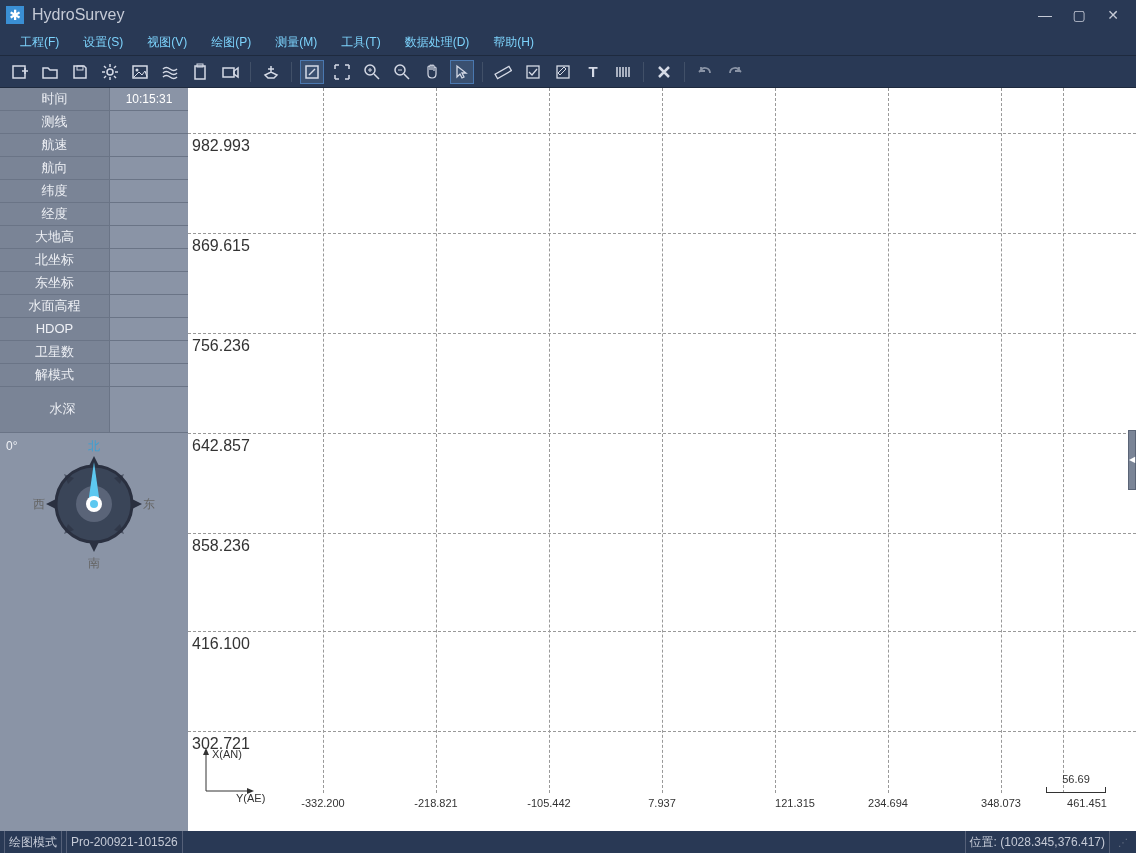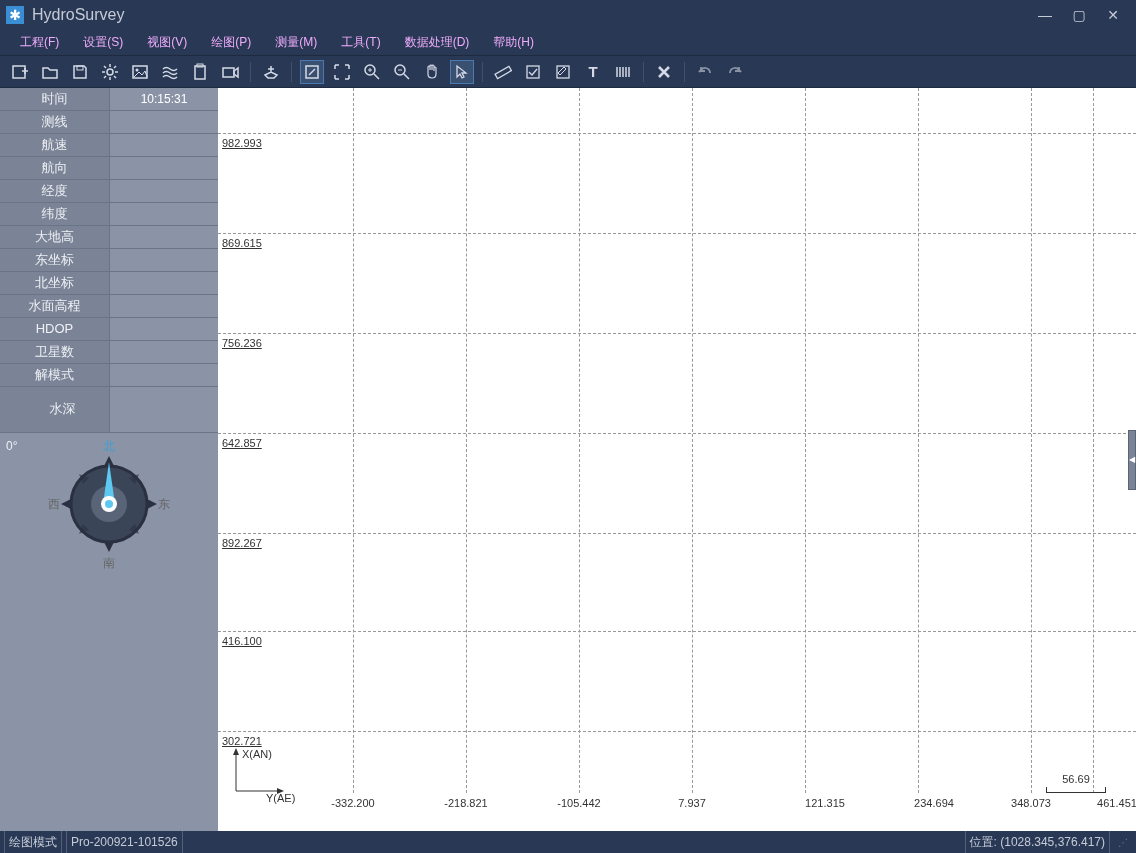--- a/index.html
+++ b/index.html
@@ -5,48 +5,48 @@
 * { margin: 0; padding: 0; box-sizing: border-box; font-family: "Microsoft YaHei", Arial, sans-serif; }
 body { background: #293955; width: 1136px; height: 853px; overflow: hidden; color: #d0d5e0; font-size: 12px; }
 
 .titlebar { height: 30px; background: #293955; display: flex; align-items: center; padding: 0 6px; }
 .titlebar .logo { width: 18px; height: 18px; background: #3a8fd4; margin-right: 8px; display:flex;align-items:center;justify-content:center;color:#fff;font-size:14px;}
 .titlebar .title { color: #c5cad6; font-size: 16px; flex: 1; }
 .titlebar .winbtns { display: flex; gap: 16px; padding-right: 8px; }
 .titlebar .winbtns span { color: #c5cad6; cursor: pointer; font-size: 14px; width:18px; text-align:center;}
 
 .menubar { height: 26px; background: #293955; display: flex; align-items: center; padding: 0 8px; gap: 0; border-bottom:1px solid #1e2a3e;}
-.menubar .menuitem { padding: 4px 12px; color: #f0abfc; font-size: 12px; cursor: pointer; }
+.menubar .menuitem { padding: 4px 12px; color: #7dd3fc; font-size: 12px; cursor: pointer; }
 
 .toolbar { height: 32px; background: #293955; display: flex; align-items: center; padding: 2px 8px; gap: 6px; border-bottom:1px solid #1e2a3e;}
 .toolbar .tbtn { width: 24px; height: 24px; display: flex; align-items: center; justify-content: center; cursor: pointer; color:#d5dae6;}
 .toolbar .tbtn.active { background: #3a5070; border:1px solid #4a78b0;}
 .toolbar .sep { width: 1px; height: 20px; background: #415068; margin: 0 2px;}
 
 .content { display: flex; height: calc(853px - 30px - 26px - 32px - 22px); }
 
-.sidebar { width: 218px; background: #eab308; display: flex; flex-direction: column; position:relative;}
+.sidebar { width: 188px; background: #eab308; display: flex; flex-direction: column; position:relative;}
 .infotable { }
 .infotable .row { display: flex; height: 23px; border-bottom: 1px solid #6a7486; }
 .infotable .row .label { width: 110px; background: #7a8496; color: #eef0f5; text-align: center; line-height: 22px; font-size:13px; border-right:1px solid #6a7486;}
 .infotable .row .value { flex: 1; background: #8a94a6; color: #fff; text-align: center; line-height: 22px; font-size:12px;}
 .infotable .row.tall { height: 46px; }
 .infotable .row.tall .label { line-height: 44px; padding-left: 16px; }
 
 .compass-area { flex: 1; background: #8a94a6; position: relative; padding-top:6px;}
 .compass-area .deg { position:absolute; top:6px; left:6px; color:#eef0f5; font-size:12px;}
 .compass { width: 130px; height: 130px; margin: 0 auto; position: relative; }
 .compass svg { width:100%; height:100%;}
 .collapse-handle { position:absolute; right:-8px; top:50%; transform:translateY(-50%); width:8px; height:60px; background:#7a8496; border:1px solid #5a6476; display:flex; align-items:center; justify-content:center; font-size:8px; color:#ccc; cursor:pointer;}
 
 .canvas-area { flex: 1; background: #fff; position: relative; overflow:hidden;}
 .grid { position: absolute; inset: 0; }
 .gridline-h { position:absolute; left:0; right:0; border-top:1px dashed #999; }
 .gridline-v { position:absolute; top:0; bottom:38px; border-left:1px dashed #999; }
-.gridlabel-h { position:absolute; font-size:11px; color:#333; transform:translateY(4px);text-decoration:underline;}
+.gridlabel-h { position:absolute; font-size:16px; color:#333; transform:translateY(4px);}
 .gridlabel-v { position:absolute; bottom:22px; font-size:11px; color:#333; transform:translateX(-50%);}
 .axis { position:absolute; left:8px; bottom:22px; }
 .axis svg { overflow:visible;}
 .axis text { font-size:11px; fill:#333;}
 .scale-bar { position:absolute; right:30px; bottom:38px; font-size:11px; color:#333; text-align:center;}
 .scale-bar .bar { width:60px; height:6px; border:1px solid #333; border-top:none; margin-top:2px;}
 .right-handle { position:absolute; right:0; top:50%; transform:translateY(-50%); width:8px; height:60px; background:#7a8496; border:1px solid #5a6476; display:flex; align-items:center; justify-content:center; font-size:8px; color:#fff; cursor:pointer;}
 
 .statusbar { height: 22px; background: #293955; display: flex; align-items: center; padding: 0 4px; gap: 4px; color:#c5cad6; font-size:12px;}
 .statusbar .seg { padding: 0 4px; border-left:1px solid #556078; border-right:1px solid #556078; height:100%; line-height:22px;}
@@ -244,37 +244,37 @@
         </div>
         <div class="row">
           <div class="label">航速</div>
           <div class="value"></div>
         </div>
         <div class="row">
           <div class="label">航向</div>
           <div class="value"></div>
         </div>
         <div class="row">
+          <div class="label">纬度</div>
+          <div class="value"></div>
+        </div>
+        <div class="row">
           <div class="label">经度</div>
           <div class="value"></div>
         </div>
         <div class="row">
-          <div class="label">纬度</div>
-          <div class="value"></div>
-        </div>
-        <div class="row">
           <div class="label">大地高</div>
           <div class="value"></div>
         </div>
         <div class="row">
+          <div class="label">北坐标</div>
+          <div class="value"></div>
+        </div>
+        <div class="row">
           <div class="label">东坐标</div>
-          <div class="value"></div>
-        </div>
-        <div class="row">
-          <div class="label">北坐标</div>
           <div class="value"></div>
         </div>
         <div class="row">
           <div class="label">水面高程</div>
           <div class="value"></div>
         </div>
         <div class="row">
           <div class="label">HDOP</div>
           <div class="value"></div>
         </div>
@@ -328,37 +328,37 @@
     <div class="grid" id="grid">
         <div class="gridline-h" style="top: 45px;"></div>
         <div class="gridlabel-h" style="top: 45px; left: 4px;">982.993</div>
         <div class="gridline-h" style="top: 145px;"></div>
         <div class="gridlabel-h" style="top: 145px; left: 4px;">869.615</div>
         <div class="gridline-h" style="top: 245px;"></div>
         <div class="gridlabel-h" style="top: 245px; left: 4px;">756.236</div>
         <div class="gridline-h" style="top: 345px;"></div>
         <div class="gridlabel-h" style="top: 345px; left: 4px;">642.857</div>
         <div class="gridline-h" style="top: 445px;"></div>
-        <div class="gridlabel-h" style="top: 445px; left: 4px;">892.267</div>
+        <div class="gridlabel-h" style="top: 445px; left: 4px;">858.236</div>
         <div class="gridline-h" style="top: 543px;"></div>
         <div class="gridlabel-h" style="top: 543px; left: 4px;">416.100</div>
         <div class="gridline-h" style="top: 643px;"></div>
         <div class="gridlabel-h" style="top: 643px; left: 4px;">302.721</div>
         <div class="gridline-v" style="left: 135px;"></div>
         <div class="gridlabel-v" style="left: 135px;">-332.200</div>
         <div class="gridline-v" style="left: 248px;"></div>
         <div class="gridlabel-v" style="left: 248px;">-218.821</div>
         <div class="gridline-v" style="left: 361px;"></div>
         <div class="gridlabel-v" style="left: 361px;">-105.442</div>
         <div class="gridline-v" style="left: 474px;"></div>
         <div class="gridlabel-v" style="left: 474px;">7.937</div>
         <div class="gridline-v" style="left: 587px;"></div>
         <div class="gridlabel-v" style="left: 607px;">121.315</div>
         <div class="gridline-v" style="left: 700px;"></div>
-        <div class="gridlabel-v" style="left: 716px;">234.694</div>
+        <div class="gridlabel-v" style="left: 700px;">234.694</div>
         <div class="gridline-v" style="left: 813px;"></div>
         <div class="gridlabel-v" style="left: 813px;">348.073</div>
         <div class="gridline-v" style="left: 875px;"></div>
         <div class="gridlabel-v" style="left: 875px; margin-left: 24px;">461.451</div>
       </div>
     <div class="axis">
       <svg width="70" height="60">
         <line x1="10" y1="45" x2="10" y2="5" stroke="#333" stroke-width="1"></line>
         <polygon points="10,2 7,9 13,9" fill="#333"></polygon>
         <line x1="10" y1="45" x2="55" y2="45" stroke="#333" stroke-width="1"></line>

